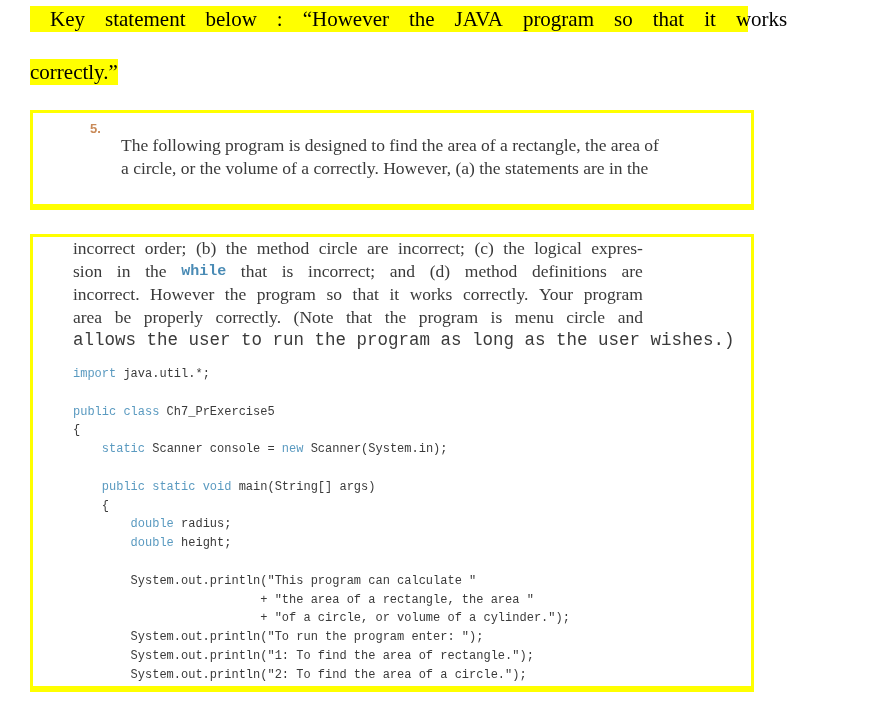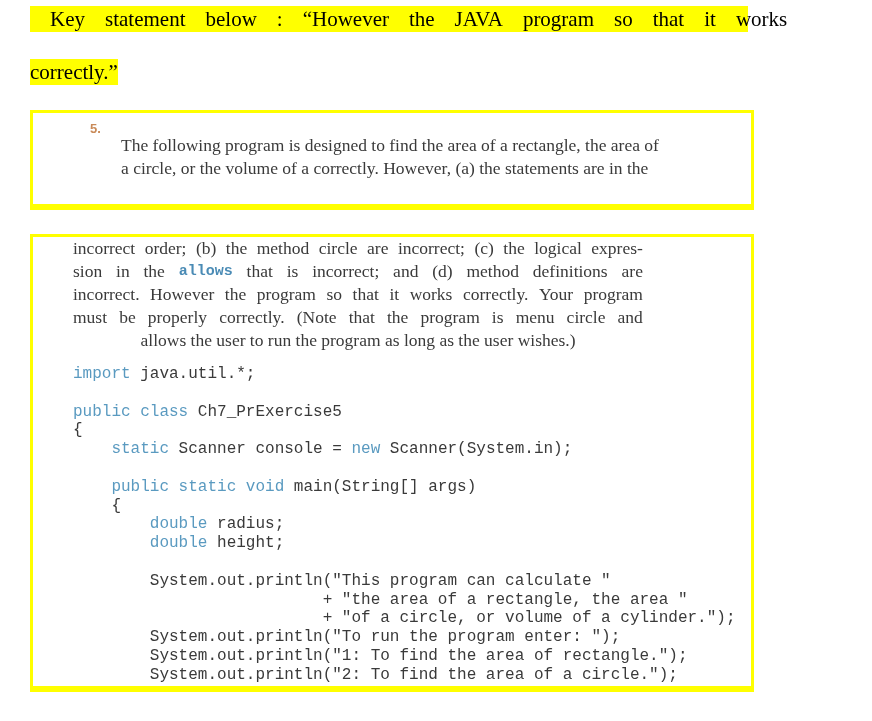--- a/index.html
+++ b/index.html
@@ -83,38 +83,39 @@
       left: 40px;
       top: 0px;
       width: 570px;
     }
     .q-text-2 .line {
       display: flex;
       justify-content: space-between;
       white-space: nowrap;
     }
     .q-text-2 .line.last {
-      justify-content: center;
+      justify-content: flex-start;
+      font-family: Liberation Mono, monospace;
     }
     .q-text-2 .line span {
       display: inline-block;
     }
     .kw-inline {
       font-family: "Liberation Mono", monospace;
       font-size: 15px;
       color: #4a8bb5;
       font-weight: bold;
     }
 
     .code {
       position: absolute;
       left: 40px;
       top: 128px;
       font-family: "Liberation Mono", monospace;
-      font-size: 16px;
+      font-size: 12px;
       line-height: 18.8px;
       color: #3a3a3a;
       white-space: pre;
       margin: 0;
     }
     .code .kw {
       color: #5a9ac0;
     }
     .code-line {
       display: block;
@@ -161,21 +162,21 @@
         <span>incorrect;</span>
         <span>(c)</span>
         <span>the</span>
         <span>logical</span>
         <span>expres-</span>
       </div>
       <div class="line">
         <span>sion</span>
         <span>in</span>
         <span>the</span>
-        <span class="kw-inline">allows</span>
+        <span class="kw-inline">while</span>
         <span>that</span>
         <span>is</span>
         <span>incorrect;</span>
         <span>and</span>
         <span>(d)</span>
         <span>method</span>
         <span>definitions</span>
         <span>are</span>
       </div>
       <div class="line">
@@ -185,21 +186,21 @@
         <span>program</span>
         <span>so</span>
         <span>that</span>
         <span>it</span>
         <span>works</span>
         <span>correctly.</span>
         <span>Your</span>
         <span>program</span>
       </div>
       <div class="line">
-        <span>must</span>
+        <span>area</span>
         <span>be</span>
         <span>properly</span>
         <span>correctly.</span>
         <span>(Note</span>
         <span>that</span>
         <span>the</span>
         <span>program</span>
         <span>is</span>
         <span>menu</span>
         <span>circle</span>

